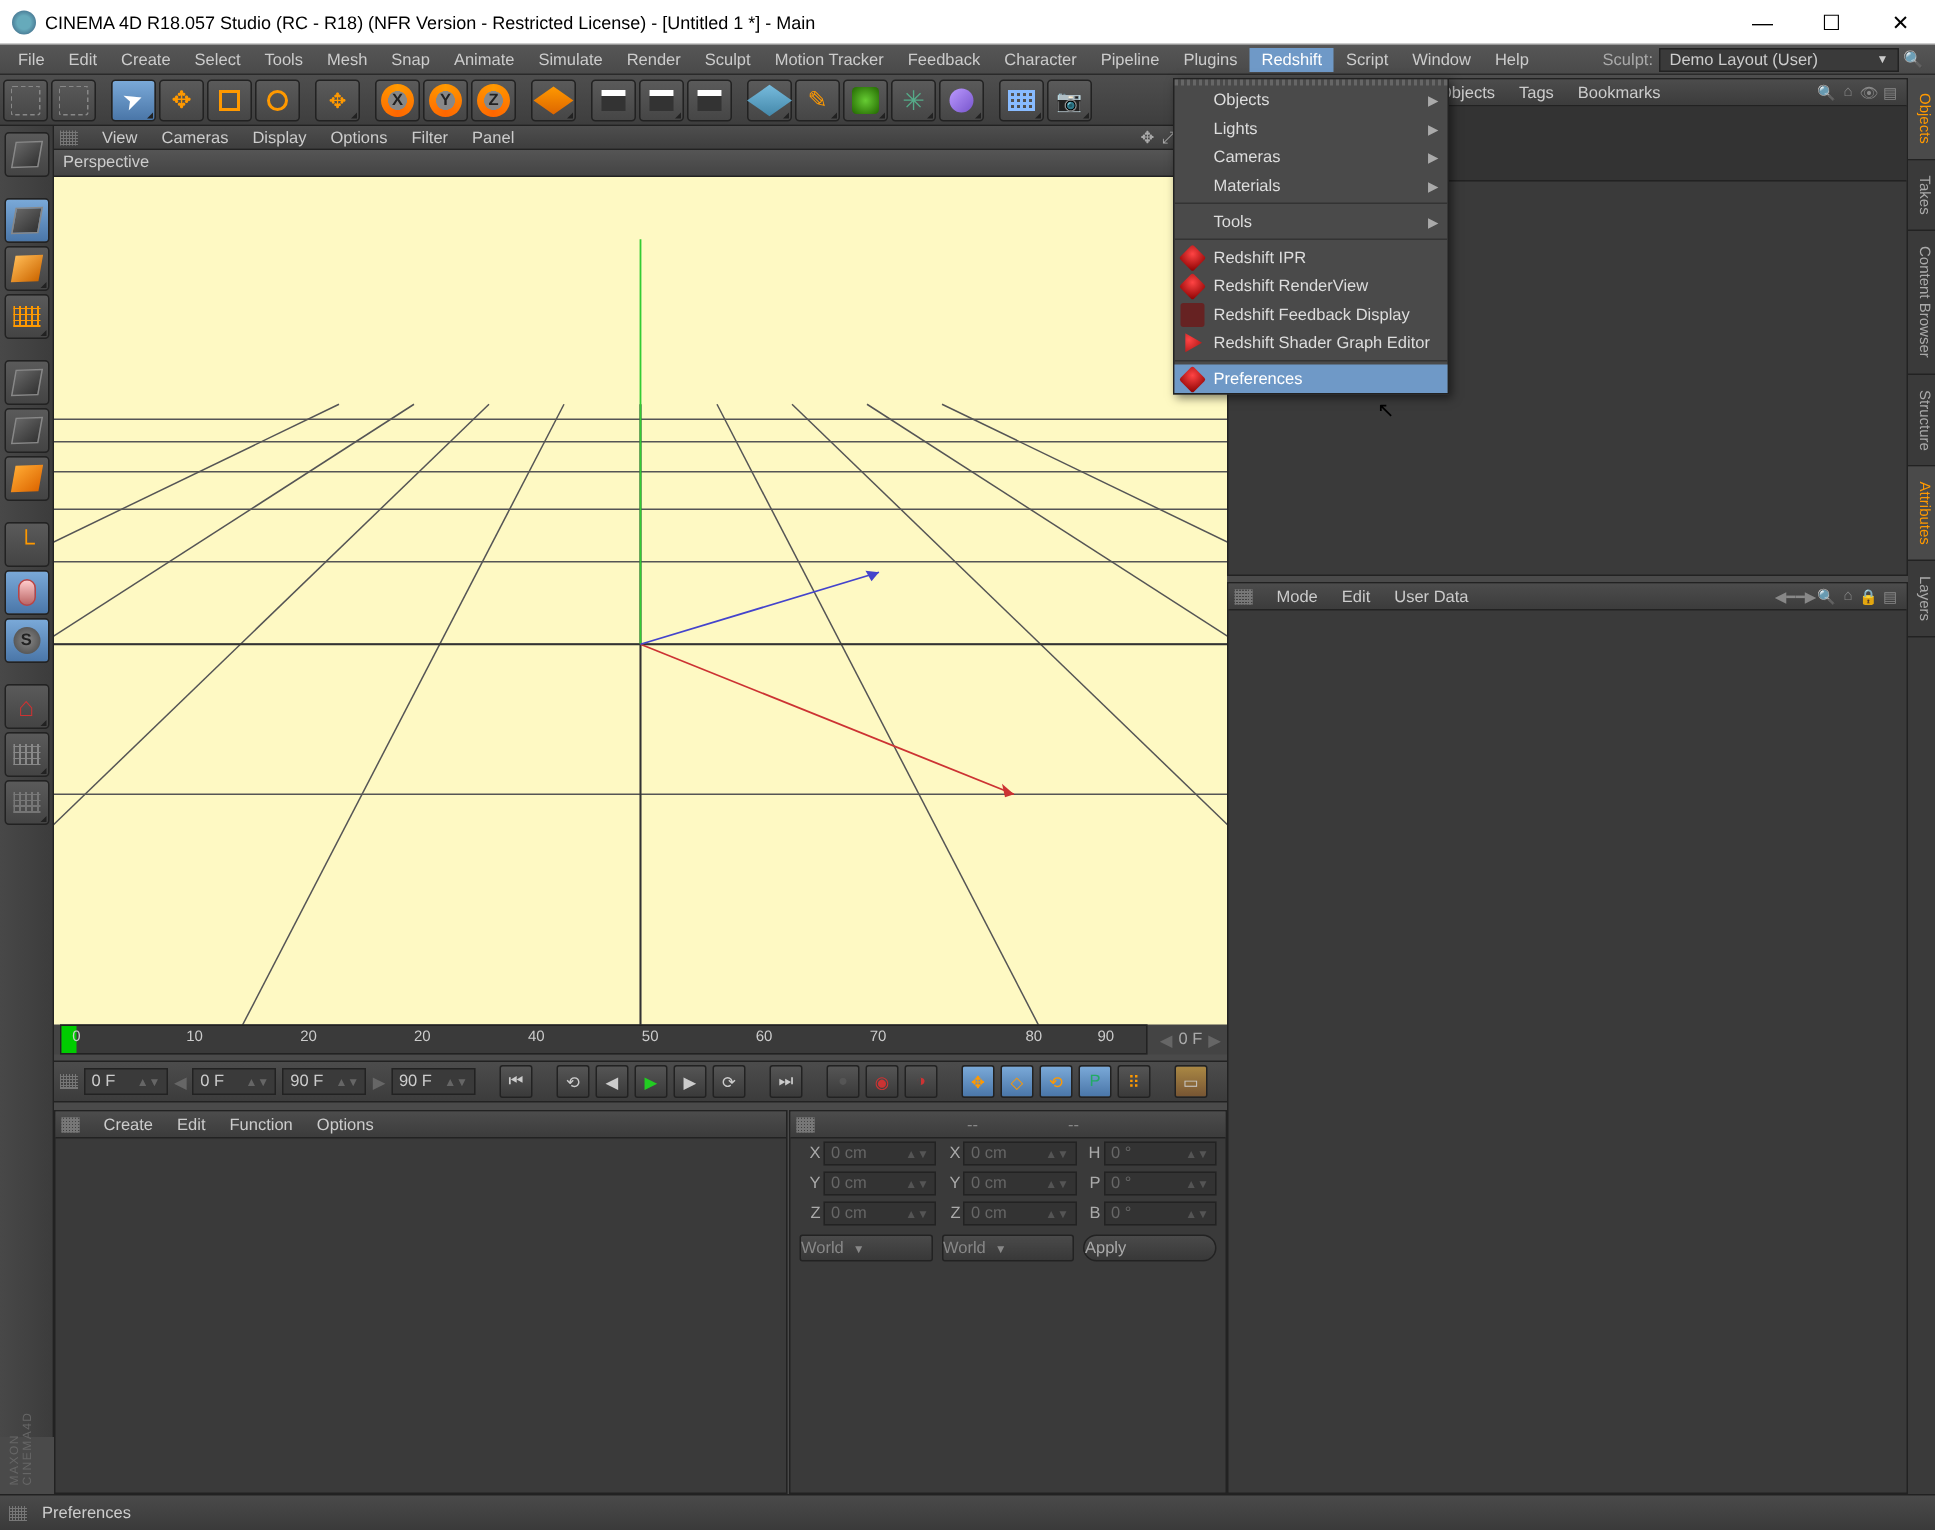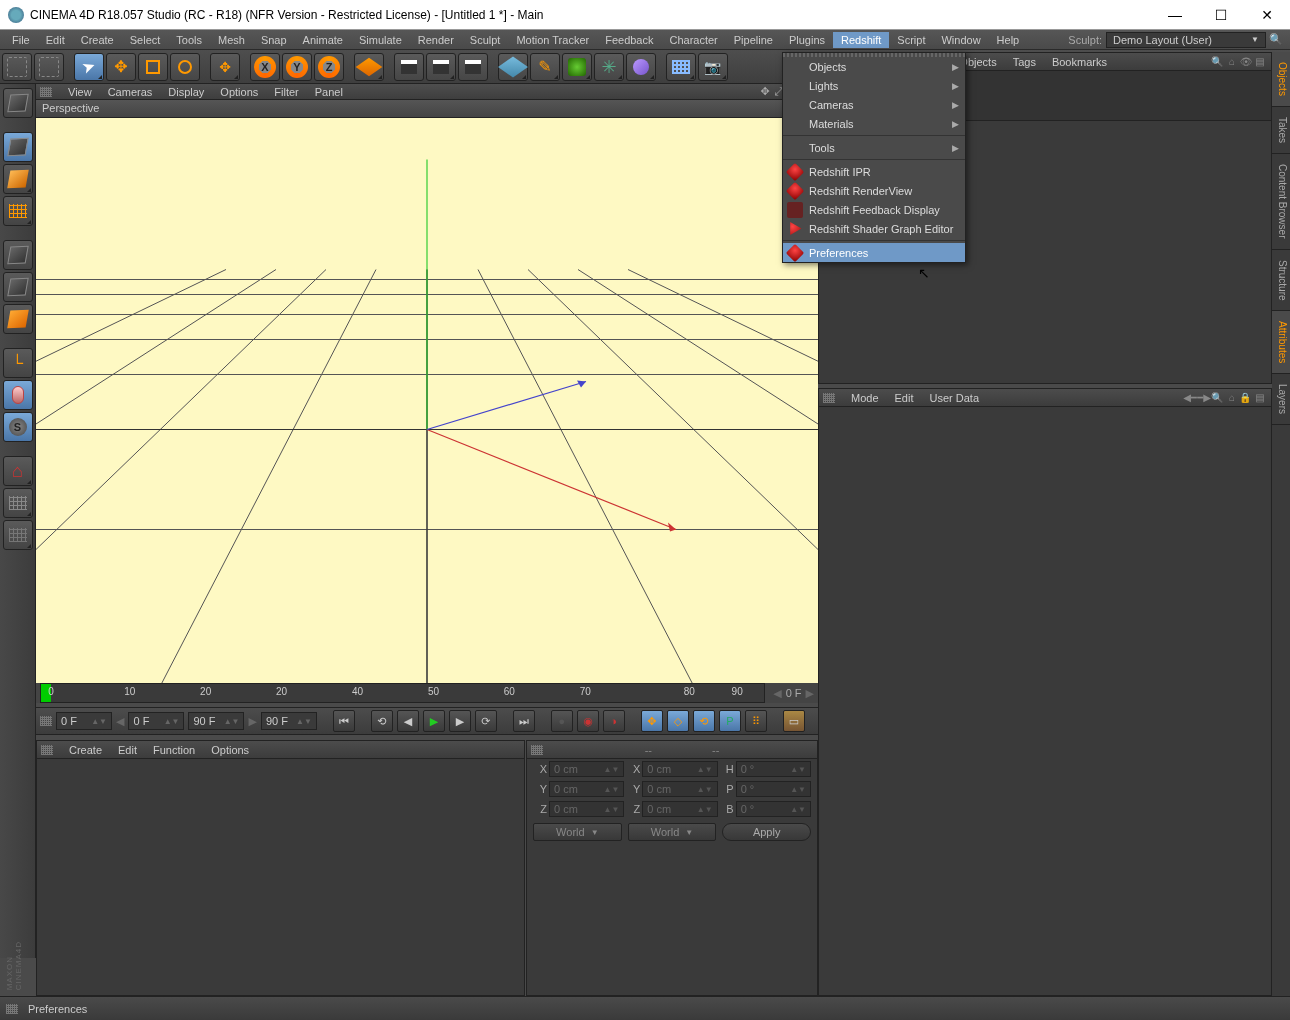--- a/index.html
+++ b/index.html
@@ -92,21 +92,21 @@
 .bottom-left { position:absolute; left:36px; top:740px; width:489px; bottom:24px; background:#3a3a3a; border:1px solid #222; }
 .bottom-right { position:absolute; left:526px; top:740px; right:472px; bottom:24px; background:#3a3a3a; border:1px solid #222; }
 .panel-menu { height:18px; background:linear-gradient(#4c4c4c,#3c3c3c); display:flex; align-items:center; color:#ccc; padding:0 4px; border-bottom:1px solid #222; }
 .panel-menu .pgrip { width:12px; height:10px; background:repeating-linear-gradient(90deg,#777 0 1px,transparent 1px 2px),repeating-linear-gradient(0deg,#777 0 1px,transparent 1px 2px); margin-right:8px; }
 .panel-menu .pm { padding:0 8px; }
 .coord-row { display:flex; align-items:center; height:20px; color:#aaa; padding:0 6px; gap:2px; }
 .coord-row .lbl { width:14px; text-align:right; }
 .coord-row .cfield { flex:1; background:#333; border:1px solid #222; color:#666; padding:1px 4px; height:16px; display:flex; align-items:center; justify-content:space-between; }
 .coord-row .cfield .sp { color:#555; font-size:8px; }
 .coord-buttons { display:flex; gap:6px; padding:4px 6px; }
-.cbtn { flex:1; background:linear-gradient(#4a4a4a,#383838); border:1px solid #222; border-radius:2px; color:#888; height:18px; display:flex; align-items:center; justify-content:center; }
+.cbtn { flex:1; background:linear-gradient(#4a4a4a,#383838); border:1px solid #222; border-radius:2px; color:#888; height:18px; display:flex; align-items:center; }
 .cbtn.apply { border-radius:9px; color:#aaa; }
 
 
 .right1 { position:absolute; right:18px; top:52px; width:454px; height:332px; background:#3a3a3a; border:1px solid #222; }
 .right2 { position:absolute; right:18px; top:388px; width:454px; bottom:24px; background:#3a3a3a; border:1px solid #222; }
 .objhdr { height:18px; background:linear-gradient(#4c4c4c,#3c3c3c); display:flex; align-items:center; color:#ccc; padding:0 4px; border-bottom:1px solid #222; }
 .objhdr .pgrip { width:12px; height:10px; background:repeating-linear-gradient(90deg,#777 0 1px,transparent 1px 2px),repeating-linear-gradient(0deg,#777 0 1px,transparent 1px 2px); margin-right:8px; }
 .objhdr .oh { padding:0 8px; }
 .objhdr .ospacer { flex:1; }
 .objhdr .oicn { width:14px; text-align:center; color:#888; font-size:10px; }

